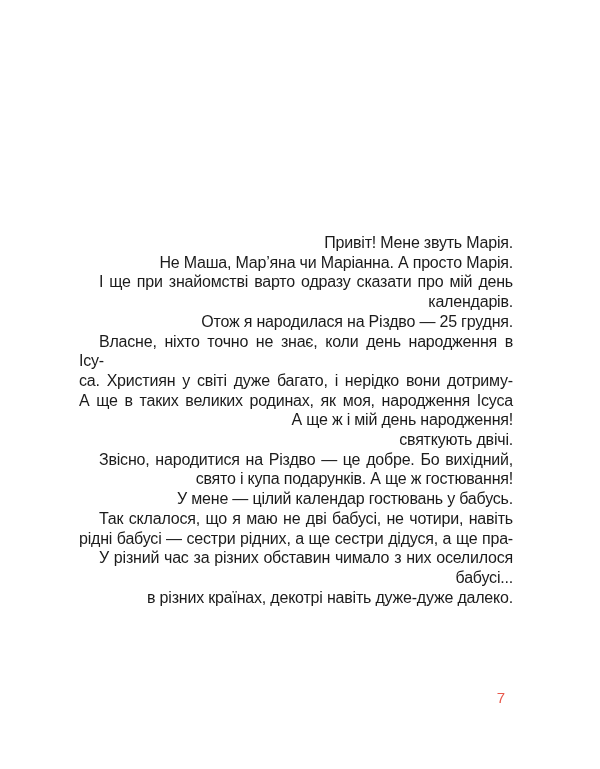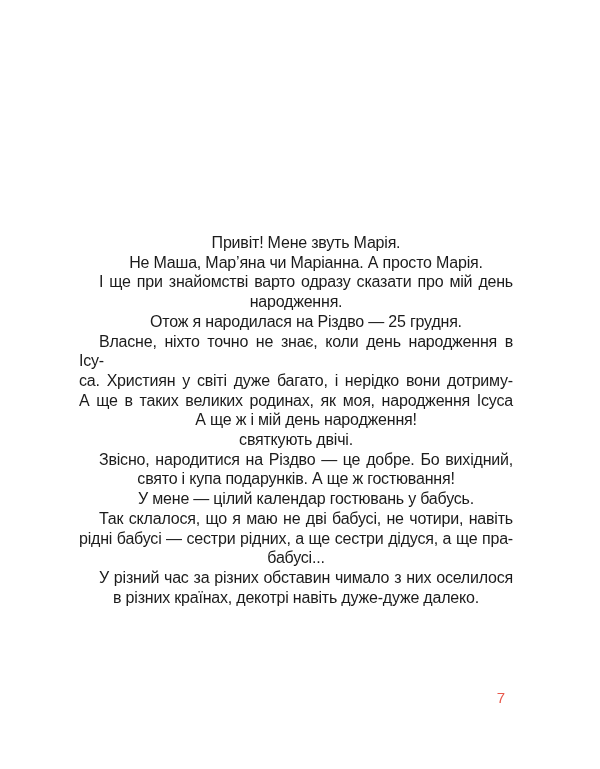--- a/index.html
+++ b/index.html
@@ -21,21 +21,21 @@
     position: absolute;
     left: 79px;
     top: 233px;
     width: 434px;
     color: #1b1b1b;
     font-size: 16px;
     line-height: 19.7px;
     letter-spacing: -0.2px;
   }
   .ln {
-    text-align: center;
+    text-align: right;
   }
   .ind {
     text-indent: 20px;
   }
   .jst {
     text-align: justify;
     text-align-last: justify;
   }
   .page-number {
     position: absolute;
@@ -50,32 +50,32 @@
 </style>
 </head>
 <body>
 
 <div class="page">
 
   <div class="text-block">
     <div class="ln ind">Привіт! Мене звуть Марія.</div>
     <div class="ln ind">Не Маша, Мар’яна чи Маріанна. А просто Марія.</div>
     <div class="ln ind jst">І ще при знайомстві варто одразу сказати про мій день</div>
-    <div class="ln">народження.</div>
+    <div class="ln">календарів.</div>
     <div class="ln ind">Отож я народилася на Різдво — 25 грудня.</div>
     <div class="ln ind jst">Власне, ніхто точно не знає, коли день народження в Ісу-</div>
     <div class="ln jst">са. Християн у світі дуже багато, і нерідко вони дотриму-</div>
     <div class="ln jst">А ще в таких великих родинах, як моя, народження Ісуса</div>
     <div class="ln ind">А ще ж і мій день народження!</div>
     <div class="ln">святкують двічі.</div>
     <div class="ln ind jst">Звісно, народитися на Різдво — це добре. Бо вихідний,</div>
     <div class="ln">свято і купа подарунків. А ще ж гостювання!</div>
     <div class="ln ind">У мене — цілий календар гостювань у бабусь.</div>
     <div class="ln ind jst">Так склалося, що я маю не дві бабусі, не чотири, навіть</div>
     <div class="ln jst">рідні бабусі — сестри рідних, а ще сестри дідуся, а ще пра-</div>
+    <div class="ln ind jst">У різний час за різних обставин чимало з них оселилося</div>
     <div class="ln">бабусі...</div>
-    <div class="ln ind jst">У різний час за різних обставин чимало з них оселилося</div>
     <div class="ln">в різних країнах, декотрі навіть дуже-дуже далеко.</div>
   </div>
 
   <div class="page-number">7</div>
 
 </div>
 
 </body></html>

